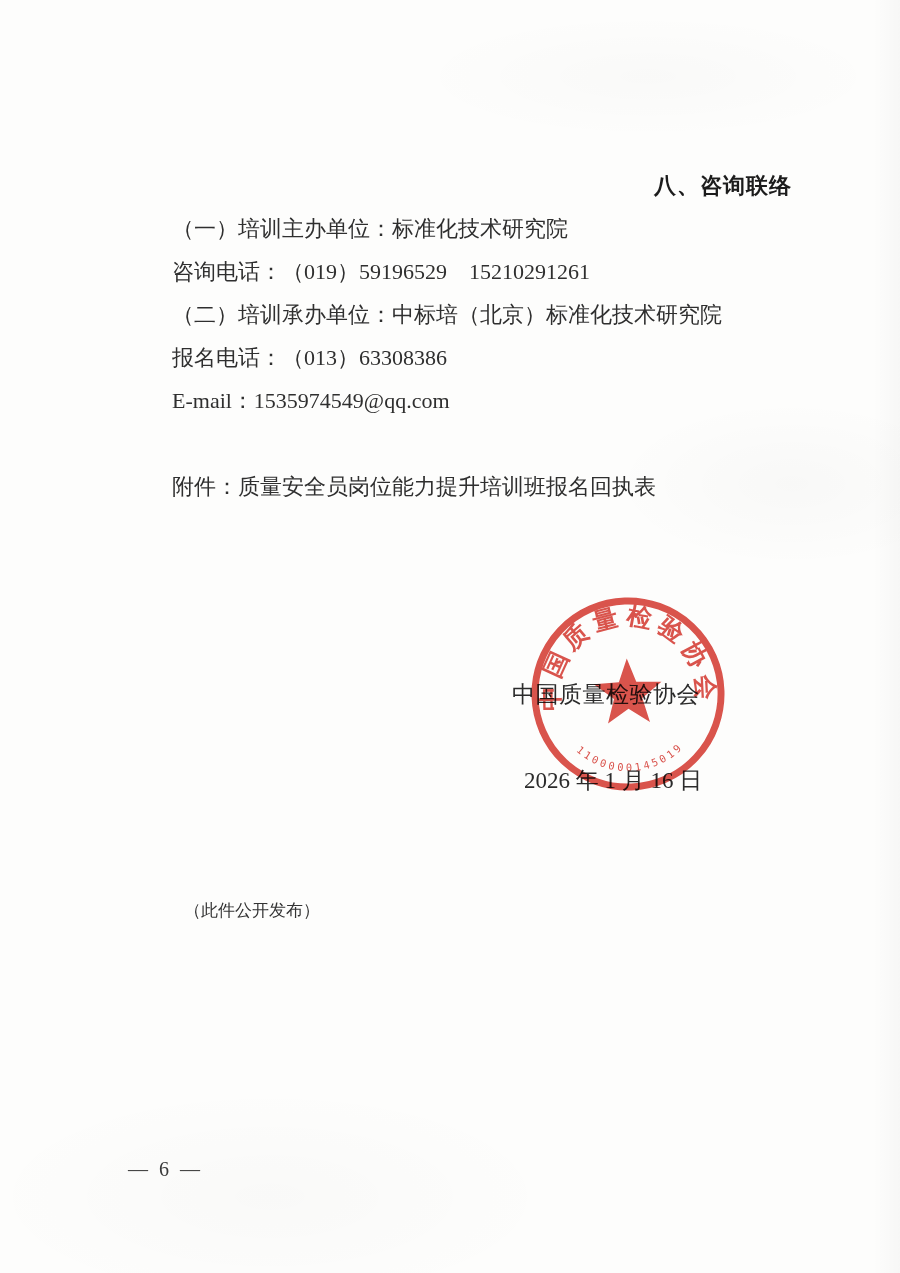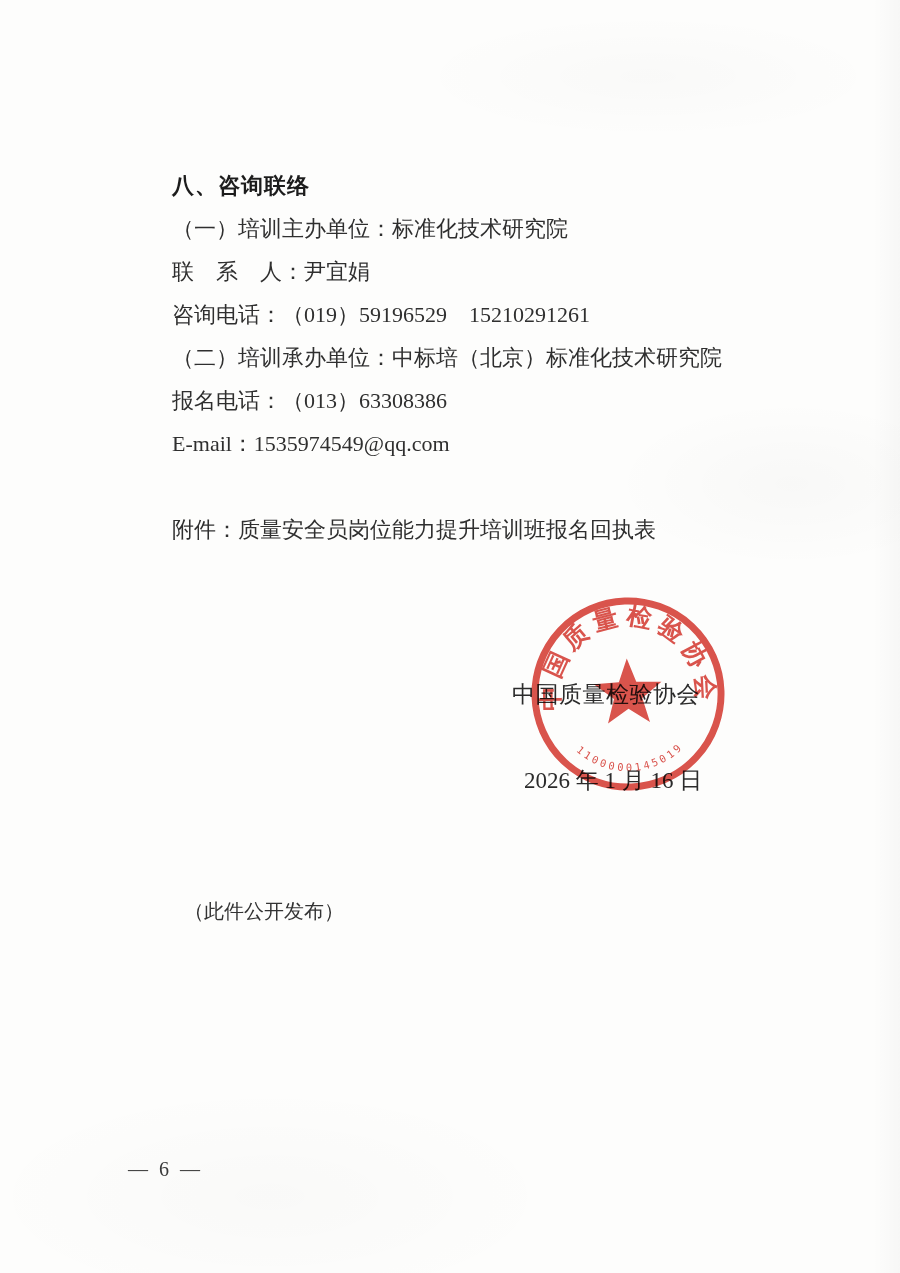--- a/index.html
+++ b/index.html
@@ -32,20 +32,21 @@
   .line {
     height: 43px;
     line-height: 43px;
     white-space: nowrap;
   }
   .line.heading {
     font-family: "Liberation Sans", "DejaVu Sans", sans-serif;
     font-weight: 700;
     color: #1c1c1c;
     letter-spacing: 1px;
+    text-align: right;
   }
   .org-name {
     position: absolute;
     left: 512px;
     top: 680px;
     font-size: 23px;
     line-height: 30px;
     letter-spacing: 0.5px;
     color: #2b2b2b;
     white-space: nowrap;
@@ -69,21 +70,21 @@
     height: 198px;
     mix-blend-mode: multiply;
     opacity: 0.92;
     transform: rotate(-2deg);
     z-index: 2;
   }
   .note {
     position: absolute;
     left: 184px;
     top: 896px;
-    font-size: 20px;
+    font-size: 17px;
     line-height: 30px;
     color: #333333;
     white-space: nowrap;
   }
   .footer {
     position: absolute;
     left: 128px;
     top: 1155px;
     font-size: 20px;
     line-height: 28px;
@@ -93,21 +94,20 @@
   }
 </style>
 </head>
 <body>
 
 <div class="page">
 
   <div class="content">
     <div class="line heading">八、咨询联络</div>
     <div class="line">（一）培训主办单位：标准化技术研究院</div>
-    <div class="line">联　系　人：尹宜娟</div>
     <div class="line">咨询电话：（019）59196529　15210291261</div>
     <div class="line">（二）培训承办单位：中标培（北京）标准化技术研究院</div>
     <div class="line">报名电话：（013）63308386</div>
     <div class="line">E-mail：1535974549@qq.com</div>
     <div class="line"></div>
     <div class="line">附件：质量安全员岗位能力提升培训班报名回执表</div>
   </div>
 
   <div class="org-name">中国质量检验协会</div>
   <div class="sign-date">2026 年 1 月 16 日</div>

